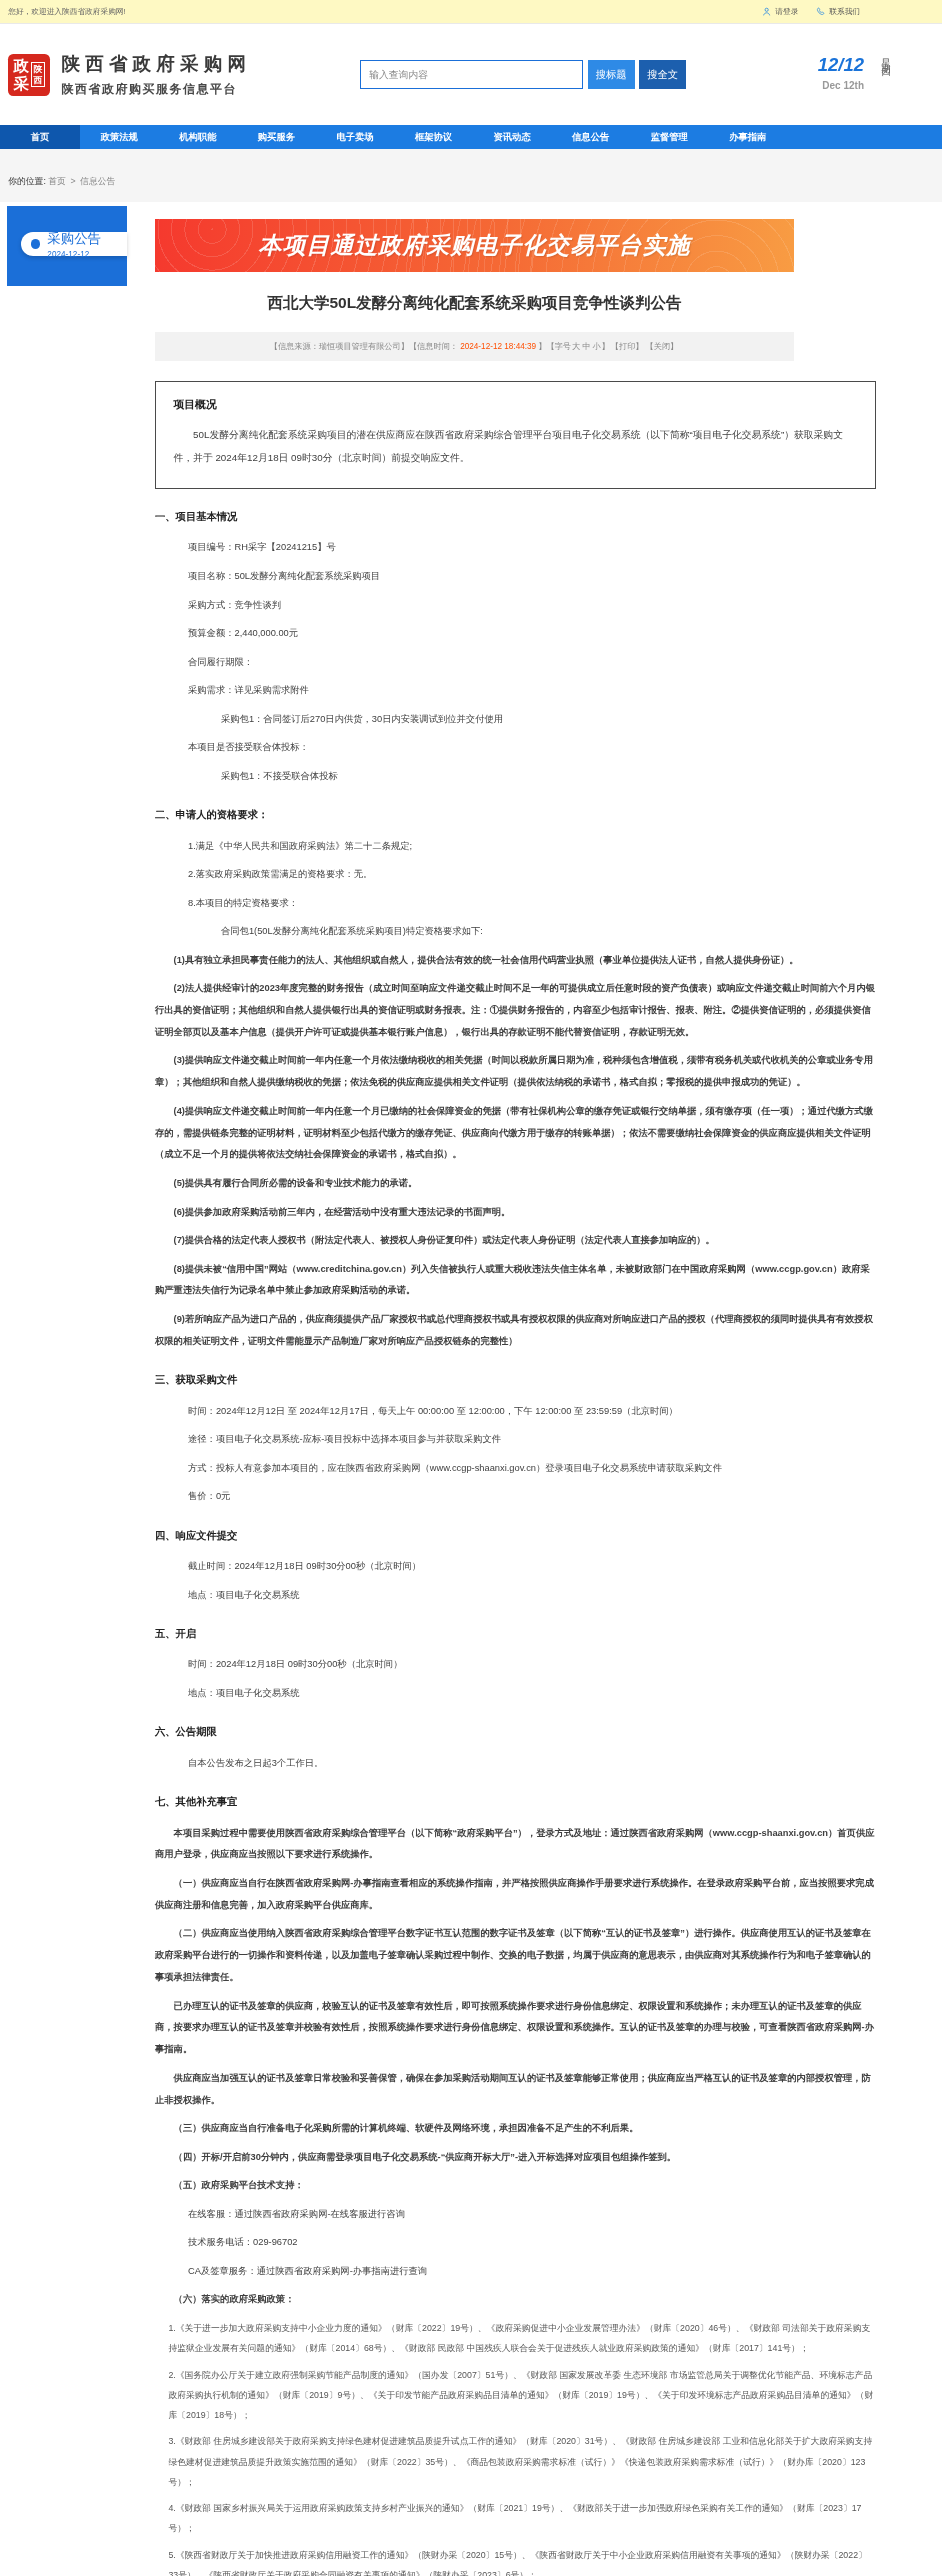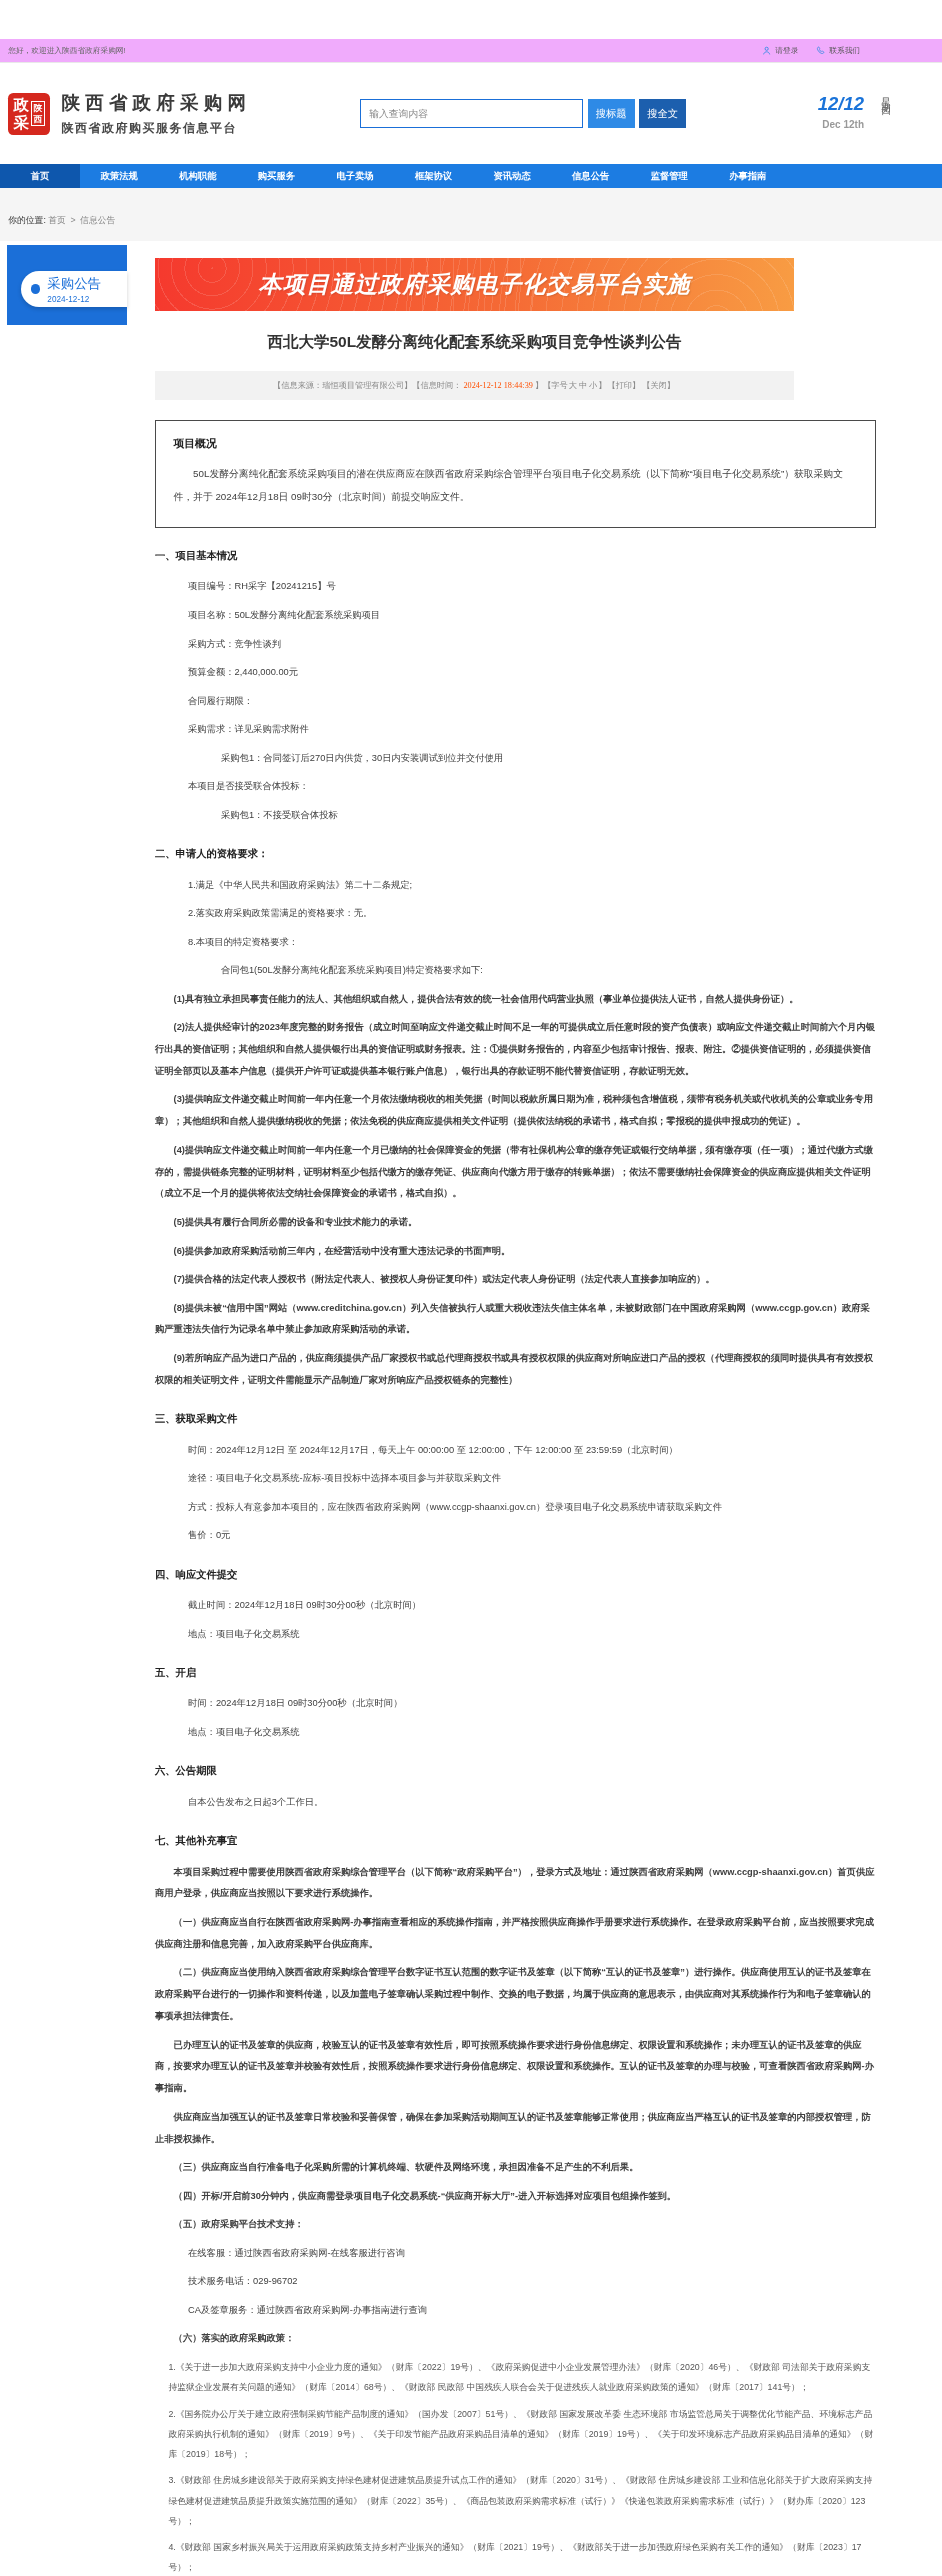--- a/index.html
+++ b/index.html
@@ -1,20 +1,20 @@
 <!DOCTYPE html>
 <html style="font-size:8.2px"><head>
 <meta charset="utf-8">
 <style>
   * { margin:0; padding:0; box-sizing:border-box; }
   html,body { background:#fff; }
   body { width:942px; font-family:"Liberation Sans", sans-serif; color:#404040; position:relative; }
 
   
-  .topbar { height:24px; background:#f0abfc; border-bottom:0.5px solid #e9e9e9; display:flex; align-items:center; justify-content:space-between; padding:0 82px 0 8.2px;margin-top:39px; }
+  .topbar { height:24px; background:#fef9c3; border-bottom:0.5px solid #e9e9e9; display:flex; align-items:center; justify-content:space-between; padding:0 82px 0 8.2px; }
   .topbar-left { font-size:7.7px; color:#666; }
   .topbar-right { display:flex; align-items:center; gap:17.5px; }
   .top-link { display:flex; align-items:flex-start; gap:4.1px; font-size:7.7px; color:#555; cursor:pointer; }
   .top-ic { width:9.3px; height:9.3px; }
 
   
   .header { height:101px; background:#fff; display:flex; align-items:center; padding:0 62px 0 8.2px; position:relative; }
   .logo-box { width:42px; height:42px; background:#d5281e; border-radius:5.2px; color:#fff; display:flex; align-items:center; justify-content:center; gap:2.1px; flex:0 0 auto; }
   .logo-c1 { font-size:15.5px; font-weight:bold; line-height:1.1; text-align:center; }
   .logo-c2 { font-size:8.8px; font-weight:bold; line-height:1.25; border:1px solid #fff; padding:1px 1.5px; text-align:center; }
@@ -39,35 +39,35 @@
 
   
   .crumbbar { background:#f5f5f5; height:53px; padding:27px 0 0 8.2px; font-size:8.8px; }
   .crumb-you { color:#333; }
   .crumb-link { color:#888; cursor:pointer; }
   .crumb-sep { color:#888; margin:0 2.1px; }
 
   
   .main { position:relative; background:#fff; padding-bottom:20.6px; }
   .side-cat { position:absolute; left:7.2px; top:4.1px; width:120px; height:80px; background:#1b6fd8; }
-  .side-pill { position:absolute; left:13.4px; top:26px; right:0; height:36px; background:#fff; border-radius:21.6px 0 0 21.6px; box-shadow:0 2.1px 4.1px rgba(0,0,0,.18); display:flex; align-items:center; padding-left:10.3px; gap:7.2px; }
+  .side-pill { position:absolute; left:13.4px; top:26px; right:0; height:24px; background:#fff; border-radius:21.6px 0 0 21.6px; box-shadow:0 2.1px 4.1px rgba(0,0,0,.18); display:flex; align-items:center; padding-left:10.3px; gap:7.2px; }
   .side-dot { width:9.3px; height:9.3px; border-radius:50%; background:#1b6fd8; flex:0 0 auto; }
   .side-cat-name { font-size:13.4px; color:#1b6fd8; }
   .side-cat-date { font-size:8.2px; color:#1b6fd8; margin-top:2.1px; }
 
   .article { margin-left:155px; width:721px; padding-top:16.5px; }
   .banner { width:639px; height:53px; background:linear-gradient(90deg,#f5392e,#f56a35 55%,#f89c43); position:relative; overflow:hidden; display:flex; align-items:center; justify-content:center; }
   .banner:before { content:""; position:absolute; left:-82px; top:-134px; width:464px; height:361px; border-radius:50%;
      background:repeating-radial-gradient(circle at 30% 40%, rgba(255,255,255,.14) 0 1px, transparent 1px 13.4px); }
   .banner:after { content:""; position:absolute; right:-62px; bottom:-155px; width:464px; height:361px; border-radius:50%;
      background:repeating-radial-gradient(circle at 70% 60%, rgba(255,255,255,.12) 0 1px, transparent 1px 15.5px); }
   .banner-text { position:relative; z-index:2; color:#fff; font-size:23px; font-weight:bold; font-style:italic; letter-spacing:1px; text-shadow:1px 1px 1.5px rgba(0,0,0,.12); }
 
   .art-title { width:639px; text-align:center; font-size:15.5px; font-weight:bold; color:#333; margin:21.6px 0 17.5px; }
-  .meta-bar { width:639px; background:#f2f2f2; height:29px; display:flex; align-items:center; justify-content:center; font-size:8.2px; color:#8a8a8a;font-family:Liberation Serif, serif; }
+  .meta-bar { width:639px; background:#f2f2f2; height:29px; display:flex; align-items:center; justify-content:center; font-size:8.2px; color:#8a8a8a; }
   .meta-time { color:#ff4e00; margin:0 2.1px; }
   .meta-ctrl { cursor:pointer; color:#8a8a8a; margin:0 1px; }
 
   .overview-box { border:0.5px solid #4a4a4a; margin-top:20.6px; padding:15.5px 17.5px 18.5px; }
   .ov-head { font-size:10.8px; font-weight:bold; color:#222; }
   .ov-body { font-size:9.8px; color:#404040; line-height:2.4; margin-top:11.3px; text-indent:2em; }
 
   .blocks { margin-top:5.2px; }
   .sec-h { font-size:10.3px; font-weight:bold; color:#222; margin:20.6px 0 13.4px; }
   .para  { font-size:9.3px; line-height:2.35; margin:6.7px 0; text-indent:2em;font-weight:bold; }

